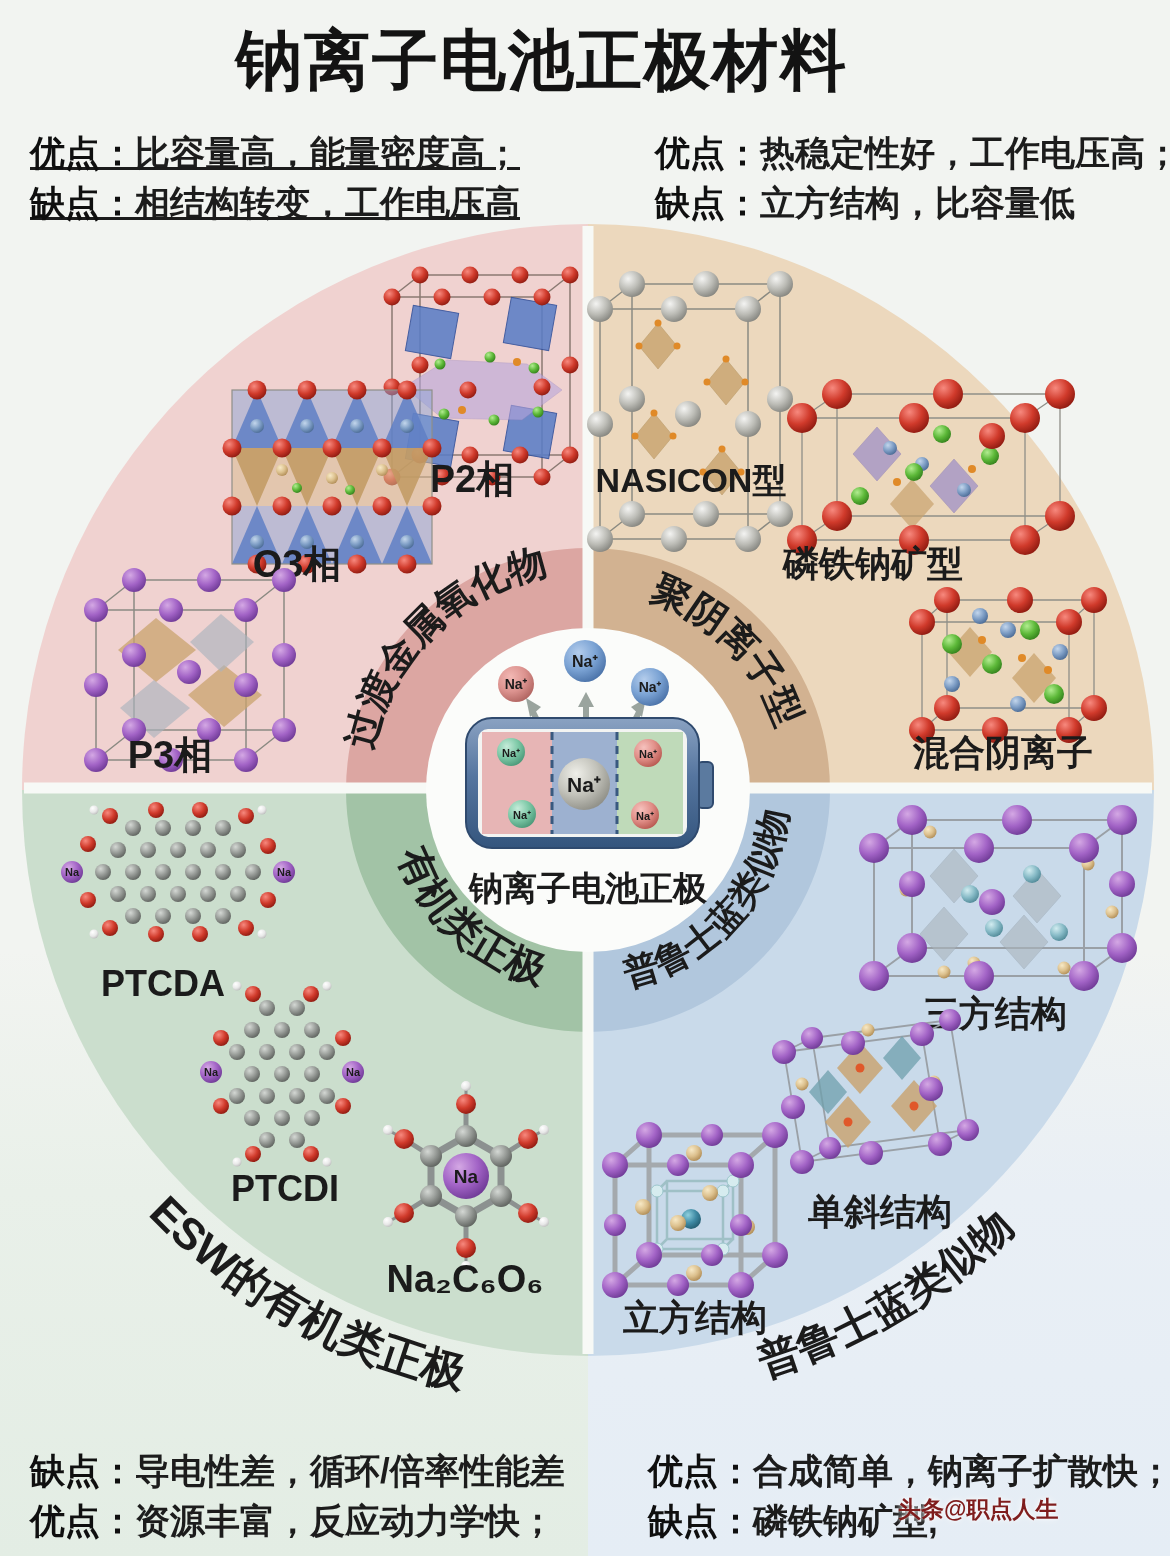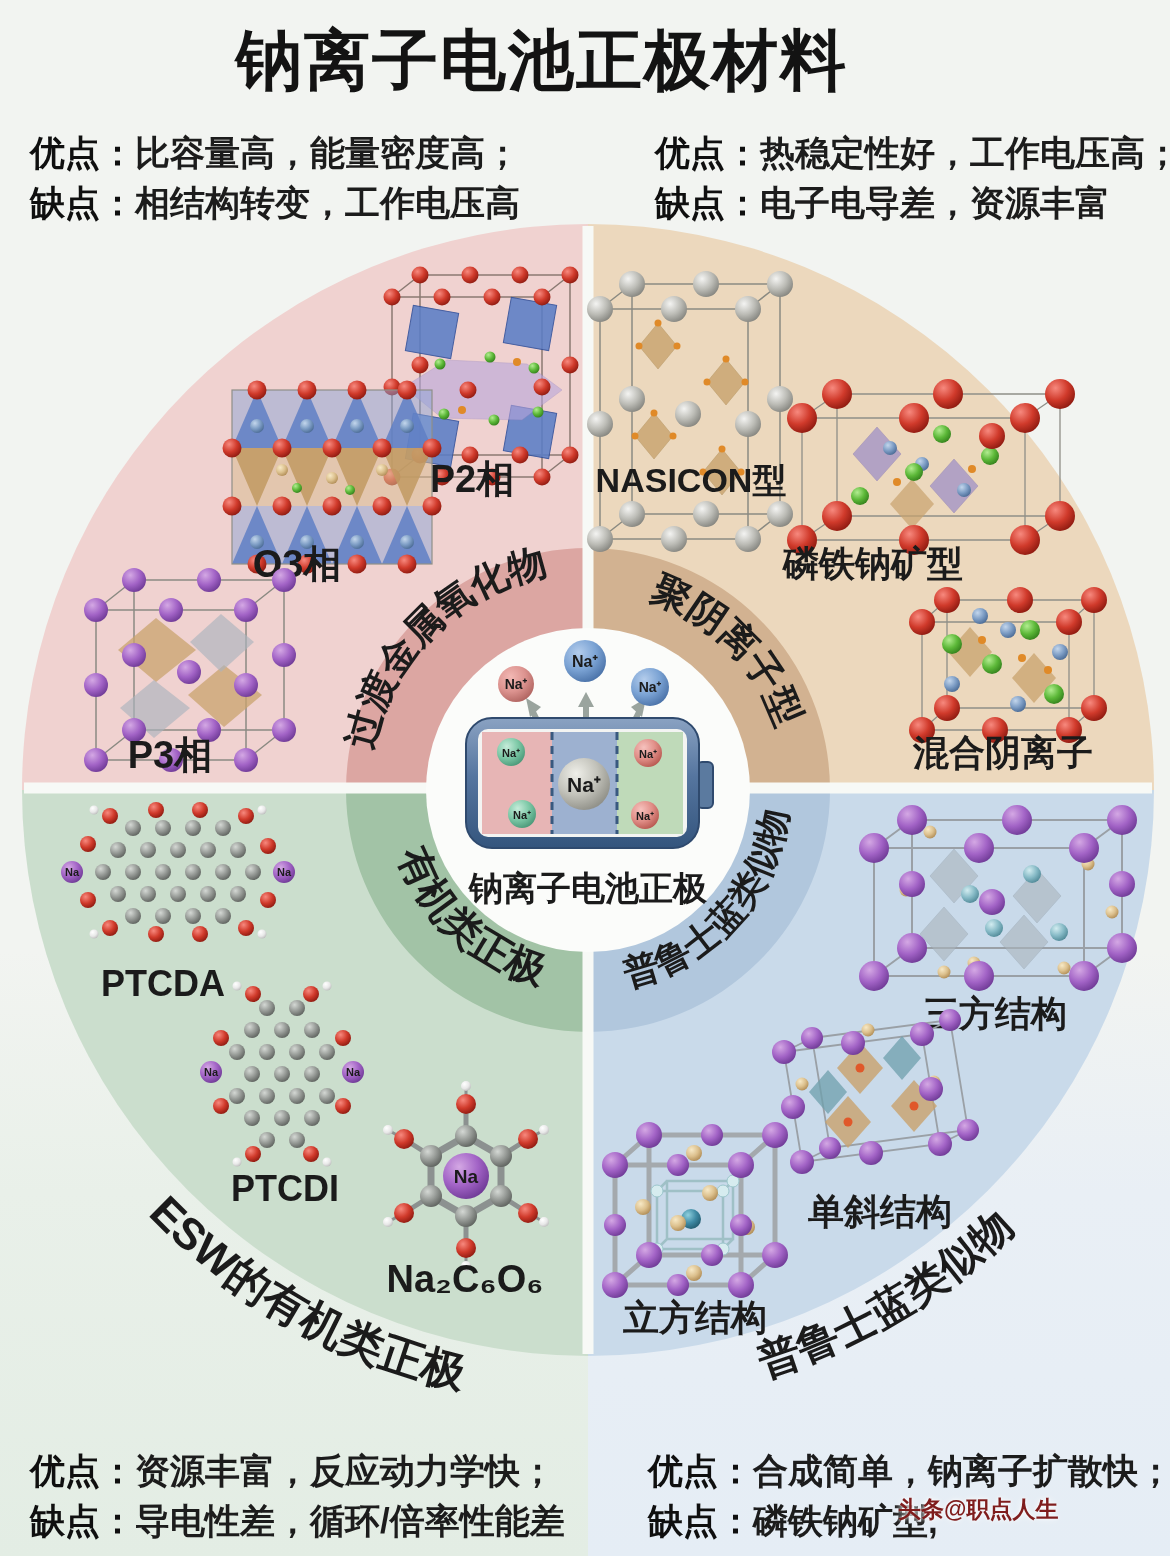--- a/index.html
+++ b/index.html
@@ -717,33 +717,33 @@
   <text font-size="44">
     <textPath href="#arcOuterBL" startOffset="50%" text-anchor="middle">ESW的有机类正极</textPath>
   </text>
   <text font-size="42">
     <textPath href="#arcOuterBR" startOffset="50%" text-anchor="middle">普鲁士蓝类似物</textPath>
   </text>
 </svg>
 
 <div class="page-title">钠离子电池正极材料</div>
 
-<div class="info" style="left:30px;top:128px;">
+<div class="info" style="left:30px;top:128px;text-decoration:underline;">
   <div><b>优点：</b><span>比容量高，能量密度高；</span></div>
   <div><b>缺点：</b><span>相结构转变，工作电压高</span></div>
 </div>
 
 <div class="info" style="left:655px;top:128px;">
   <div><b>优点：</b><span>热稳定性好，工作电压高；</span></div>
-  <div><b>缺点：</b><span>电子电导差，资源丰富</span></div>
+  <div><b>缺点：</b><span>立方结构，比容量低</span></div>
 </div>
 
 <div class="info" style="left:30px;top:1446px;">
+  <div><b>缺点：</b><span>导电性差，循环/倍率性能差</span></div>
   <div><b>优点：</b><span>资源丰富，反应动力学快；</span></div>
-  <div><b>缺点：</b><span>导电性差，循环/倍率性能差</span></div>
 </div>
 
 <div class="info" style="left:648px;top:1446px;">
   <div><b>优点：</b><span>合成简单，钠离子扩散快；</span></div>
   <div><b>缺点：</b><span>磷铁钠矿型,</span></div>
 </div>
 
 <div class="watermark">头条@职点人生</div>
 
 </div>

